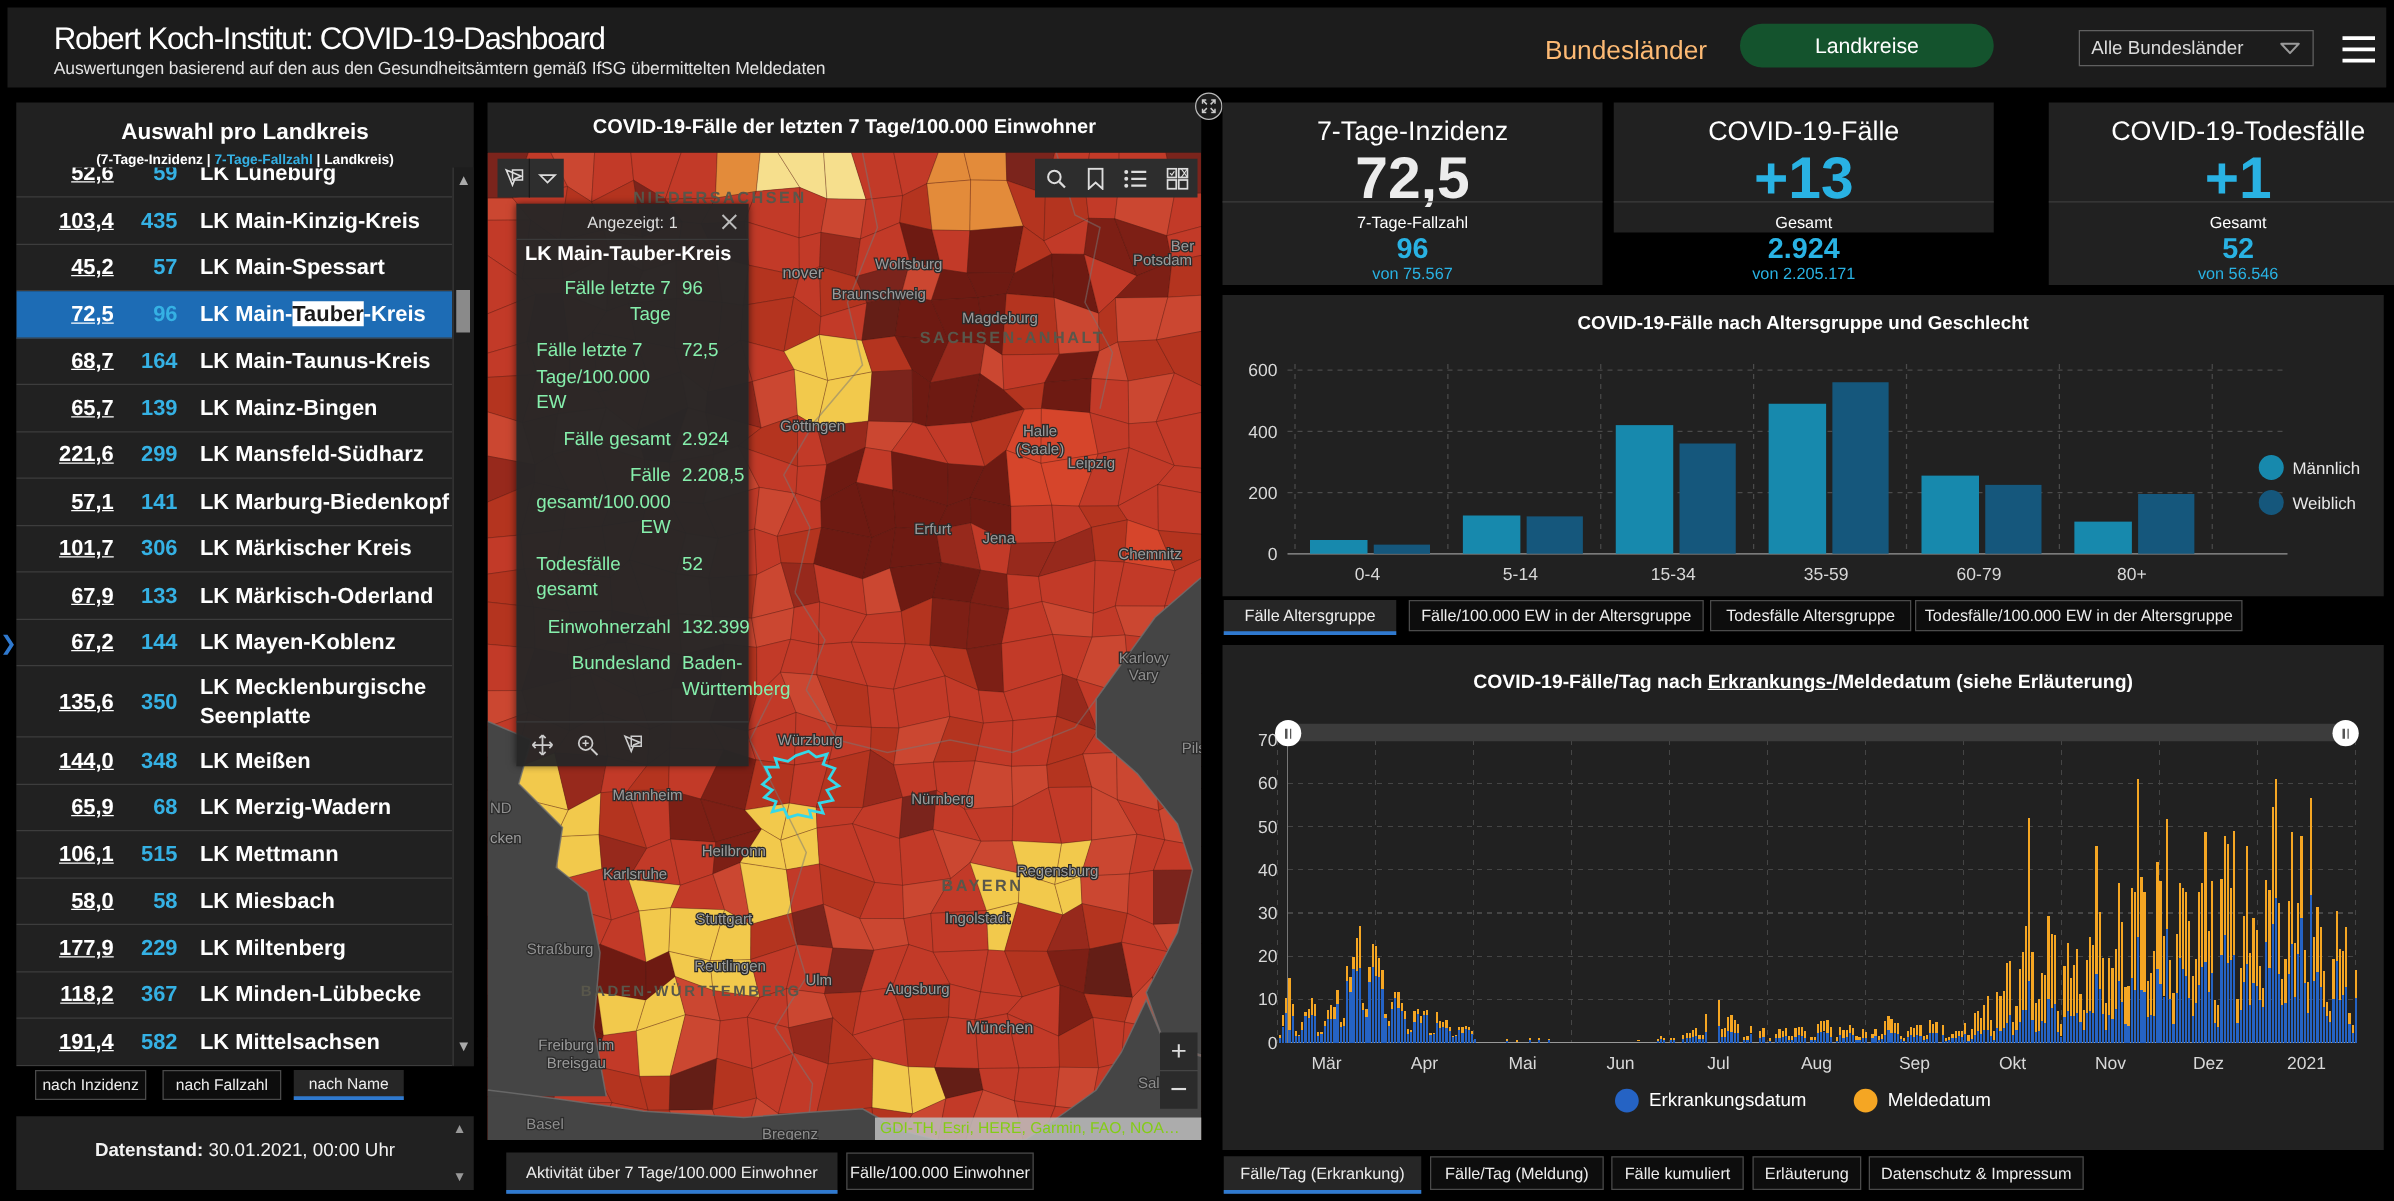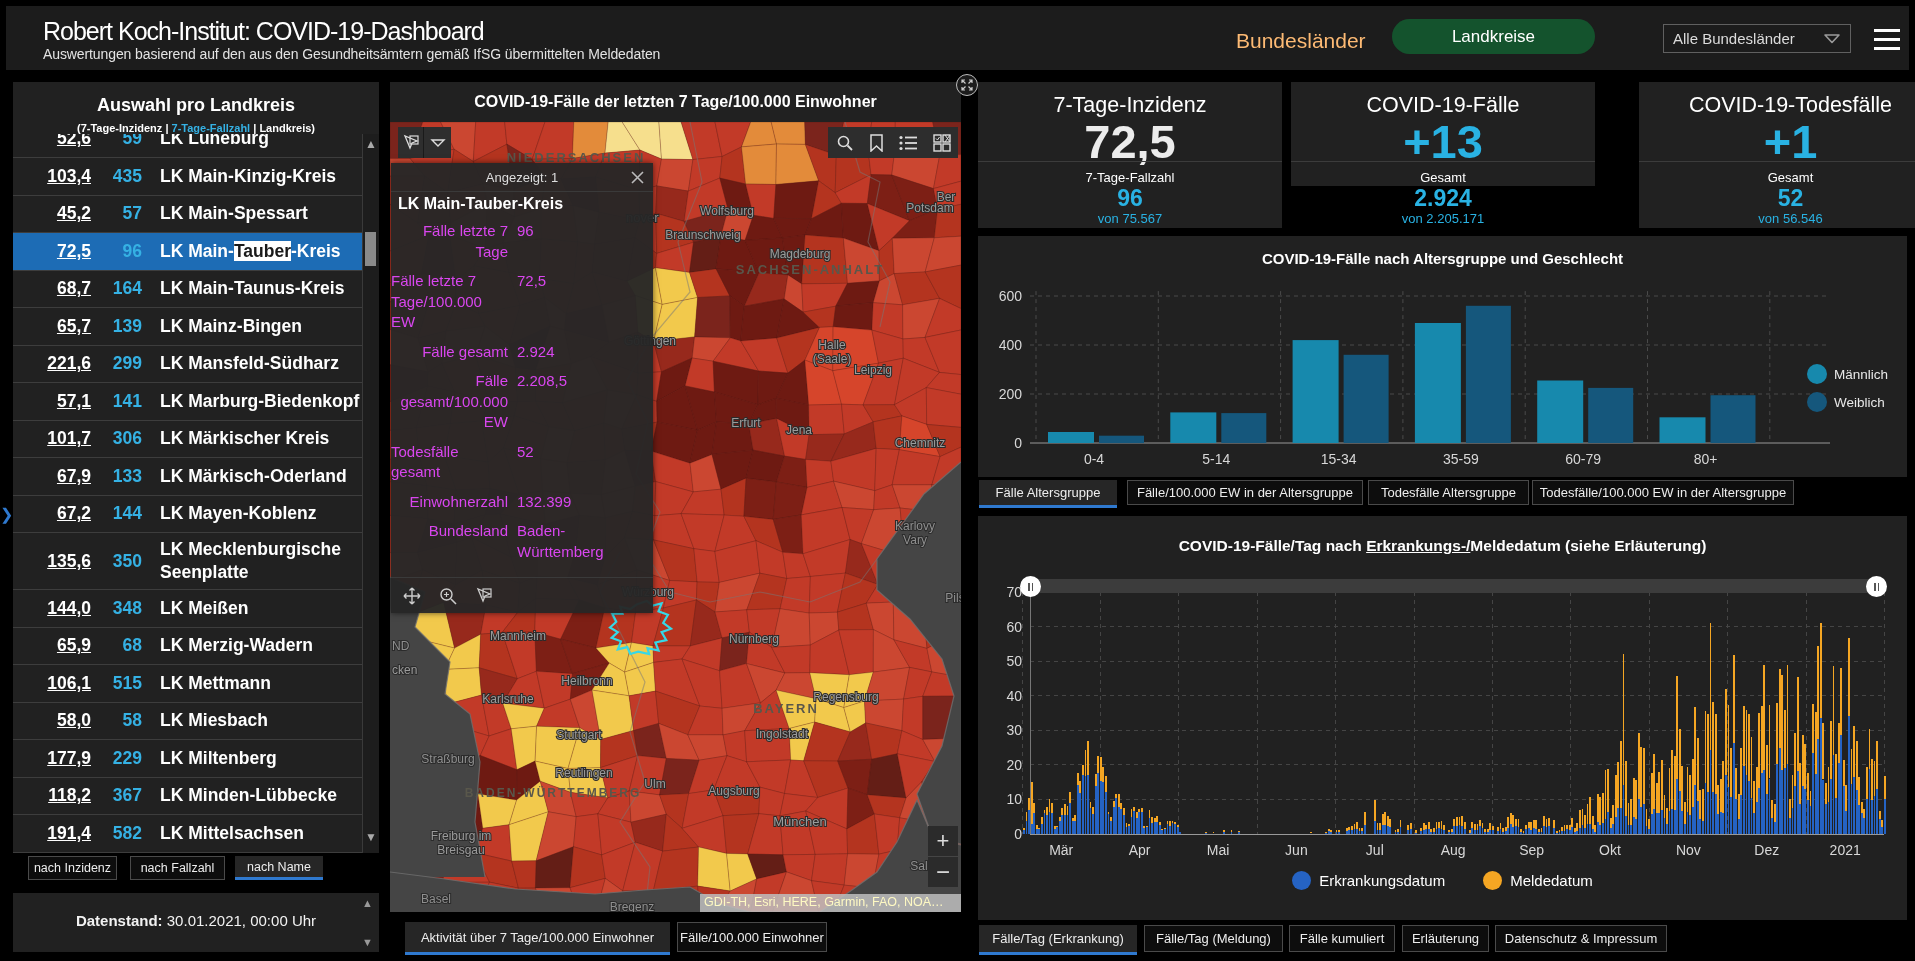--- a/index.html
+++ b/index.html
@@ -744,30 +744,30 @@
         <rect x="1" y="10" width="7" height="7" fill="none" stroke="#ddd" stroke-width="1.4"></rect>
         <rect x="10" y="10" width="7" height="7" fill="none" stroke="#ddd" stroke-width="1.4"></rect>
         <path d="M3 4.5 L4.5 6 L6.5 3" stroke="#ddd" fill="none"></path>
         <path d="M12 1 L17 8 M17 1 L12 8" stroke="#ddd" stroke-width="1"></path>
       </svg>
   </div>
 
   <div class="abs" style="left:538px;top:744px;width:30px;height:30px;background:#2b2b2b;color:#ddd;font-size:22px;display:flex;align-items:center;justify-content:center">+</div>
   <div class="abs" style="left:538px;top:775px;width:30px;height:30px;background:#2b2b2b;color:#ddd;font-size:24px;display:flex;align-items:center;justify-content:center">−</div>
 
-  <div class="abs" style="left:310px;top:812px;width:261px;height:18px;background:rgba(190,190,190,0.85);color:#fef9c3;font-size:12.5px;padding:1px 4px;white-space:nowrap;overflow:hidden">GDI-TH, Esri, HERE, Garmin, FAO, NOA…</div>
-
-  <div class="abs" style="left:1px;top:81px;width:262px;height:450px;background:rgba(38,38,38,0.96);box-shadow:0 0 6px rgba(0,0,0,.6)">
+  <div class="abs" style="left:310px;top:812px;width:261px;height:18px;background:rgba(190,190,190,0.85);color:#84cc16;font-size:12.5px;padding:1px 4px;white-space:nowrap;overflow:hidden">GDI-TH, Esri, HERE, Garmin, FAO, NOA…</div>
+
+  <div class="abs" style="left:23px;top:81px;width:186px;height:450px;background:rgba(38,38,38,0.96);box-shadow:0 0 6px rgba(0,0,0,.6)">
     <div style="height:29px;border-bottom:1px solid #3a3a3a;display:flex;align-items:center;justify-content:center;font-size:13px;color:#ddd;position:relative">Angezeigt: 1
       <svg style="position:absolute;right:9px;top:8px" width="13" height="13">
           <path d="M1 1 L12 12 M12 1 L1 12" stroke="#bbb" stroke-width="1.6"></path>
         </svg>
     </div>
     <div style="padding:3px 7px 0 7px;font-size:16px;font-weight:bold">LK Main-Tauber-Kreis</div>
-    <div style="padding:8px 6px 0 0;font-size:15px;color:#d946ef">
+    <div style="padding:8px 6px 0 16px;font-size:15px;color:#86efac">
       <table style="border-collapse:collapse;width:100%;font-size:15px;line-height:20.5px">
       <tbody>
             <tr>
               <td style="text-align:right;width:117px;vertical-align:top;padding-bottom:9px">Fälle letzte 7 Tage</td>
               <td style="padding-left:9px;vertical-align:top;padding-bottom:9px">96</td>
             </tr>
       <tr>
               <td style="vertical-align:top;padding-bottom:9px">Fälle letzte 7 Tage/100.000 EW</td>
               <td style="padding-left:9px;vertical-align:top;padding-bottom:9px">72,5</td>
             </tr>

